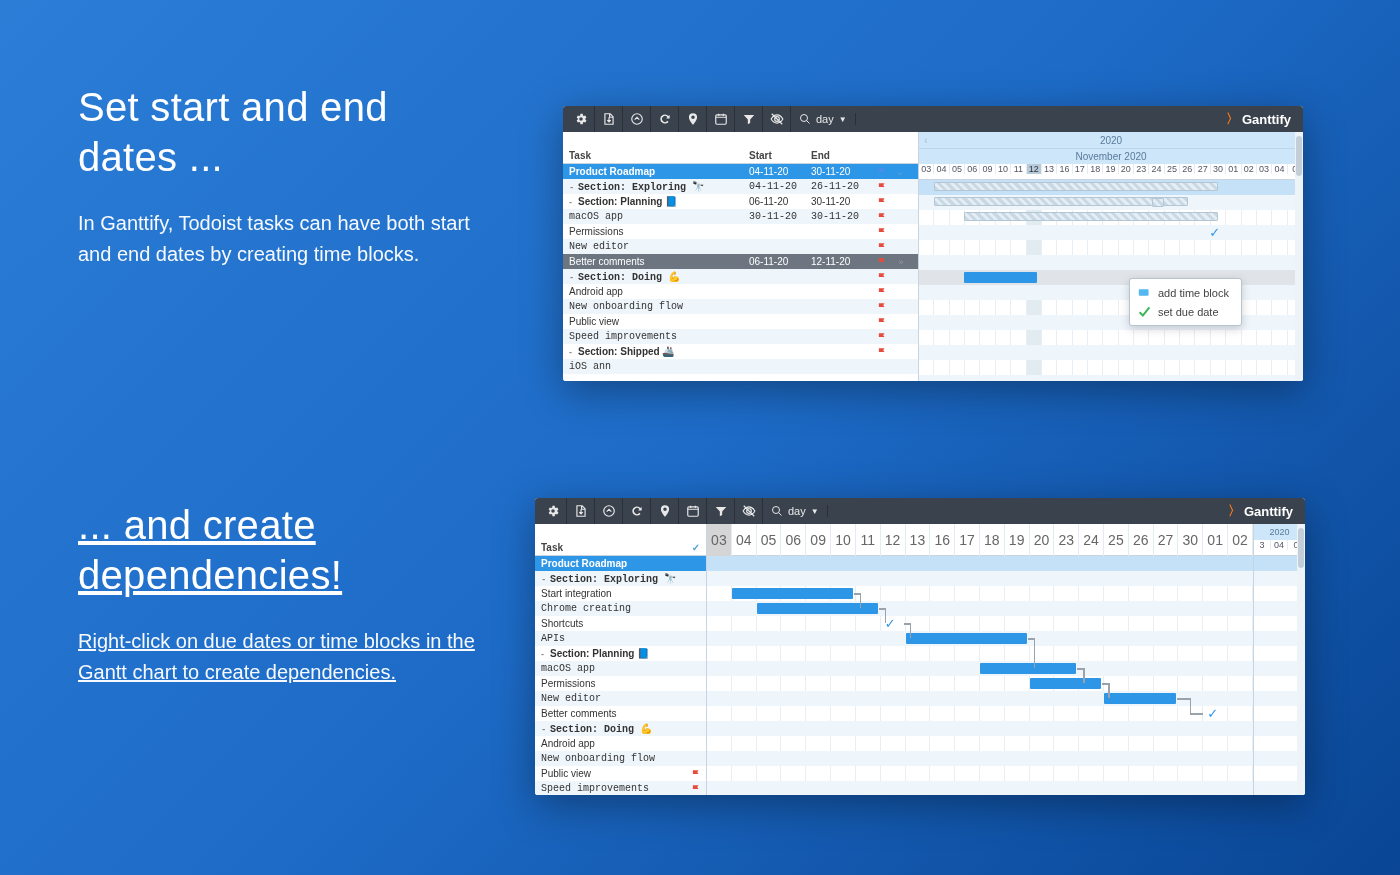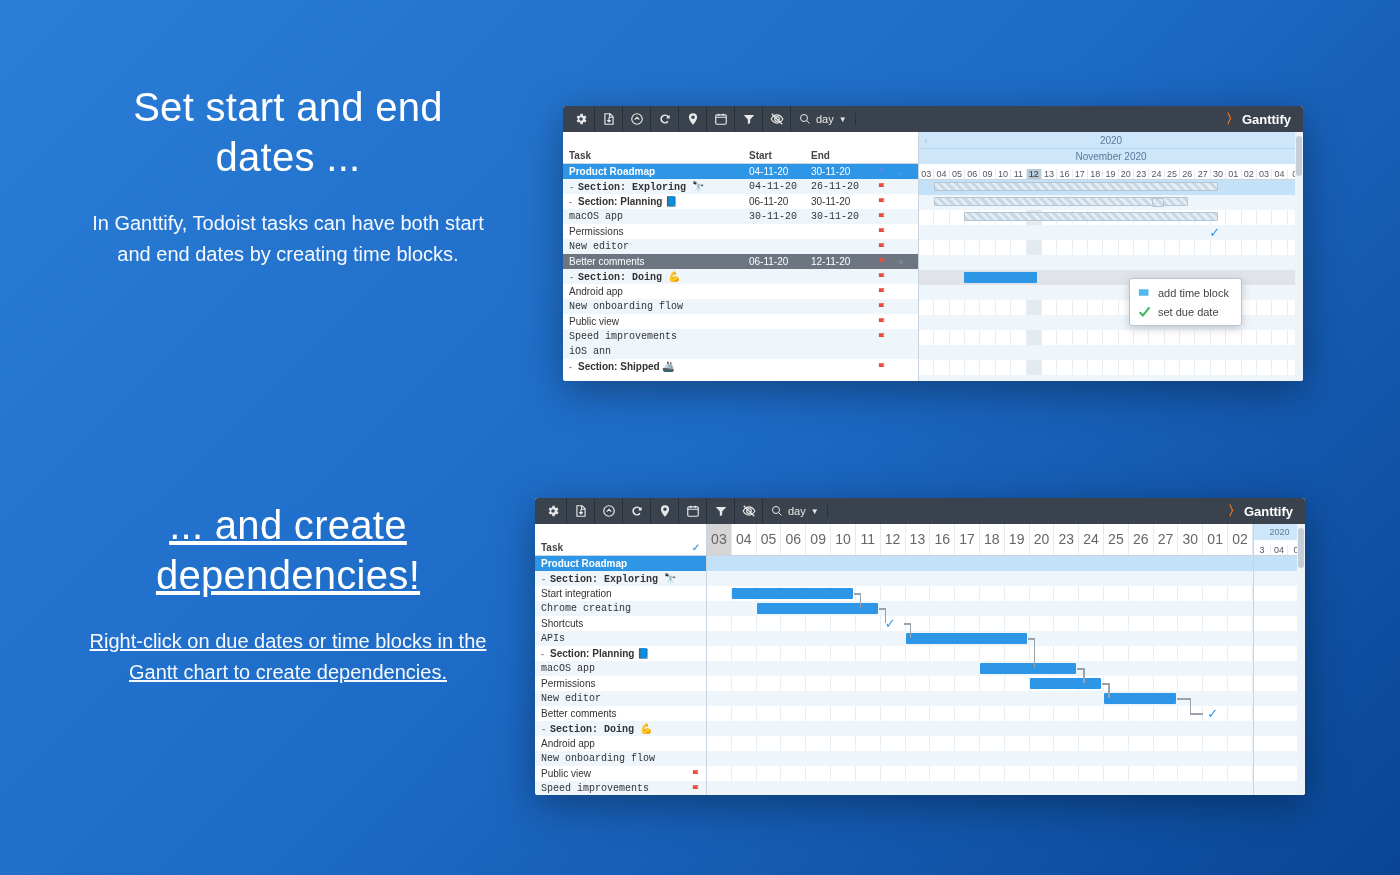--- a/index.html
+++ b/index.html
@@ -9,21 +9,20 @@
   background: linear-gradient(135deg, #2b7dd6 0%, #1d6bc7 50%, #094594 100%);
   font-family: -apple-system, BlinkMacSystemFont, "Segoe UI", Arial, sans-serif;
   overflow: hidden;
   position: relative;
 }
 .promo {
   position: absolute;
   left: 78px;
   color: #fff;
   width: 420px;
-  text-align: center;
 }
 .promo h1 { font-size: 40px; font-weight: 400; line-height: 1.25; margin-bottom: 26px; letter-spacing: 0.3px; }
 .promo p { font-size: 20px; font-weight: 300; line-height: 1.55; opacity: 0.96; }
 .promo.top { top: 82px; }
 .promo.bot { top: 500px; text-decoration: underline; }
 
 .app {
   position: absolute;
   background: #fff;
   border-radius: 3px;
@@ -88,21 +87,21 @@
 .indent1.section { font-weight: 600; }
 .indent2 { padding-left: 28px; }
 .expcaret { color: #888; margin-right: 2px; font-size: 9px; display:inline-block; width:7px; }
 
 .flag { width: 12px; height: 11px; display:inline-flex; align-items:center; justify-content:center; }
 .flag svg { width: 10px; height: 10px; }
 .flag.red svg { fill: #e84b3c; }
 .flag.blue svg { fill: #4b8de8; }
 .chev { color:#5a9de0; font-size:11px; }
 .dblchev { color:#999; font-size:9px; letter-spacing:-2px; }
-.daybar { display:flex; height:16px; border-bottom:1px solid #c8d4e0; align-items:flex-end; }
+.daybar { display:flex; height:16px; border-bottom:1px solid #c8d4e0; align-items:flex-start; }
 .daycell { flex:1; text-align:center; font-size:9px; color:#556; border-right:1px solid #e4ecf3; }
 .daycell.today { background:#b7cad8; color:#334; }
 .daycell.big { font-size: 14px; height:32px; display:flex; align-items:center; justify-content:center; font-weight:500; color:#666; }
 .daycell.first { background:#d5d5d5; }
 
 .grid { position:relative; }
 .grid-row { height:15px; border-bottom: 0px solid transparent; position:relative; }
 .grid-row.alt { background:#eef5fb; }
 .grid-row.sel { background:#c4e1f7; }
 .grid-row.hisel { background:#e0e4e9; }
@@ -361,38 +360,38 @@
       <div class="col-end"></div>
       <div class="col-ic">
               <span class="flag red">
                 <svg viewBox="0 0 16 16">
                   <path d="M3 2v13M3 2h9l-2 3 2 3H3"></path>
                 </svg>
               </span>
             </div>
       <div class="col-ic2"></div>
           </div>
+          <div class="row">
+      <div class="col-task indent1 section"><span class="expcaret" style="transform: none;">-</span><span>Section: Shipped 🚢</span></div>
+      <div class="col-start"></div>
+      <div class="col-end"></div>
+      <div class="col-ic">
+              <span class="flag red">
+                <svg viewBox="0 0 16 16">
+                  <path d="M3 2v13M3 2h9l-2 3 2 3H3"></path>
+                </svg>
+              </span>
+            </div>
+      <div class="col-ic2"></div>
+          </div>
           <div class="row alt">
       <div class="col-task indent2"><span>iOS ann</span></div>
       <div class="col-start"></div>
       <div class="col-end"></div>
       <div class="col-ic"></div>
-      <div class="col-ic2"></div>
-          </div>
-          <div class="row">
-      <div class="col-task indent1 section"><span class="expcaret" style="transform: none;">-</span><span>Section: Shipped 🚢</span></div>
-      <div class="col-start"></div>
-      <div class="col-end"></div>
-      <div class="col-ic">
-              <span class="flag red">
-                <svg viewBox="0 0 16 16">
-                  <path d="M3 2v13M3 2h9l-2 3 2 3H3"></path>
-                </svg>
-              </span>
-            </div>
       <div class="col-ic2"></div>
           </div>
         </div>
     </div>
 
     <div class="right">
       <div class="yearbar">
         <span class="arrow l">‹</span>
         <span>2020</span>
         <span class="arrow r">›</span>

